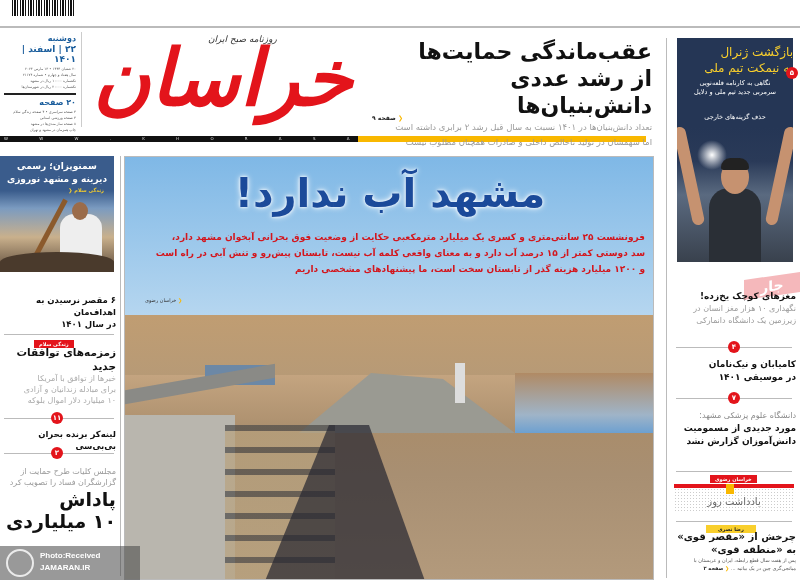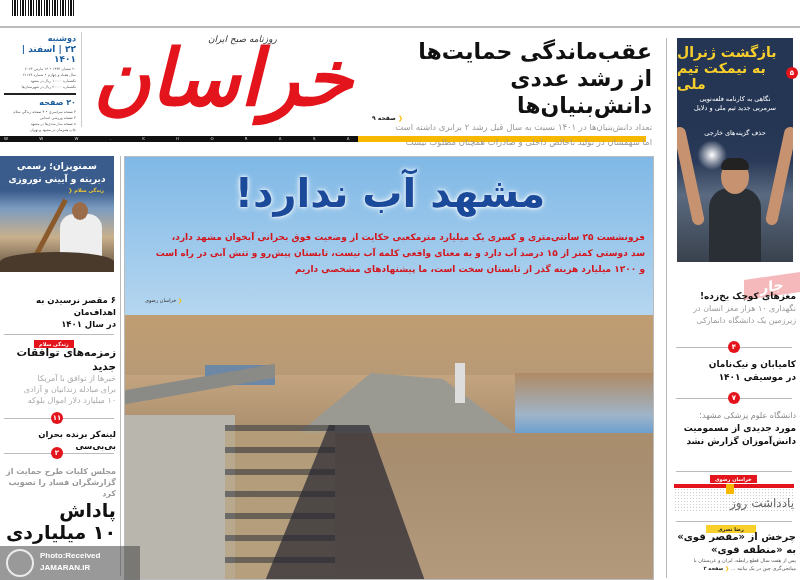--- a/index.html
+++ b/index.html
@@ -35,21 +35,21 @@
   .top-headline { position: absolute; left: 390px; top: 38px; width: 262px; text-align: right; }
   .top-headline .h1 { font-size: 22px; font-weight: bold; line-height: 27px; color: #111; }
   .top-headline .lede { font-size: 8.5px; color: #999; line-height: 13px; margin-top: 2px; }
   .page-ref { position: absolute; left: 372px; top: 114px; font-size: 6px; color: #222; font-weight: bold; }
   .page-ref .arrow { color: #f9b800; }
   .vrule-right { position: absolute; left: 666px; top: 38px; width: 1px; height: 540px; background: #bbb; }
 
   
   .promo { position: absolute; left: 677px; top: 38px; width: 116px; height: 224px;
     background: linear-gradient(#253655 0 40%, #2a3a58 55%, #5a6a80 70%, #39414d 100%); overflow: hidden; }
-  .promo .title { color: #f9cf2c; font-size: 14px; font-weight: bold; text-align: left; line-height: 16px; margin-top: 6px; }
+  .promo .title { color: #f9cf2c; font-size: 12px; font-weight: normal; text-align: right; line-height: 16px; margin-top: 6px; }
   .promo .desc { color: #fff; font-size: 6.5px; text-align: center; line-height: 9px; margin-top: 3px; }
   .promo .person { position: absolute; left: 32px; top: 150px; width: 52px; height: 74px; background: #2a2f36; border-radius: 20px 20px 0 0; }
   .promo .face { position: absolute; left: 44px; top: 122px; width: 28px; height: 34px; background: #c69270; border-radius: 50%; }
   .promo .hair { position: absolute; left: 44px; top: 120px; width: 28px; height: 12px; background: #222; border-radius: 14px 14px 4px 4px; }
   .promo .arm-l { position: absolute; left: 6px; top: 88px; width: 12px; height: 100px; background: #c69270; transform: rotate(-12deg); border-radius: 6px; }
   .promo .arm-r { position: absolute; left: 98px; top: 88px; width: 12px; height: 100px; background: #c69270; transform: rotate(12deg); border-radius: 6px; }
   .promo .light { position: absolute; left: 20px; top: 102px; width: 30px; height: 30px; background: radial-gradient(#fff, rgba(255,255,255,0) 70%); }
   .num-badge { position: absolute; width: 12px; height: 12px; border-radius: 50%; background: #e3141b; color: #fff;
     font-size: 7px; font-weight: bold; text-align: center; line-height: 12px; }
 
@@ -58,37 +58,37 @@
   .jaar-tag { position: absolute; left: 744px; top: 276px; width: 56px; height: 20px; background: #f5b8bb; color: #fff; font-weight: bold; font-size: 14px; text-align: center; line-height: 20px; transform: skewY(-8deg); }
   .rc .hl { font-size: 9px; font-weight: bold; line-height: 13px; color: #111; }
   .rc .sub { font-size: 8px; color: #999; line-height: 12px; }
   .rc .grey-q { font-size: 8px; color: #888; line-height: 12px; }
   .hr { position: absolute; height: 1px; background: #bbb; }
   .red-tag { display: inline-block; background: #e3141b; color: #fff; font-size: 5px; font-weight: bold; padding: 1px 5px; }
   .yellow-tag { display: inline-block; background: #f9cf2c; color: #222; font-size: 5px; font-weight: bold; padding: 1px 12px; }
   .daily-box { position: absolute; left: 674px; top: 484px; width: 120px; height: 28px;
     background-image: radial-gradient(#ccc 0.6px, transparent 0.7px); background-size: 3px 3px; border-top: 4px solid #e3141b; }
   .daily-box .notch { position: absolute; left: 52px; top: -4px; width: 8px; height: 10px; background: #f9b800; }
-  .daily-box .label { position: absolute; left: 0; top: 8px; width: 120px; text-align: right; font-size: 12px; color: #666; }
+  .daily-box .label { position: absolute; left: 0; top: 8px; width: 120px; text-align: center; font-size: 10px; color: #666; }
 
   
   .lc-promo { position: absolute; left: 0; top: 156px; width: 114px; height: 116px;
     background: linear-gradient(#3a5c8c 0 30%, #7b9bc0 45%, #c9b08c 70%, #5c4a3a 100%); overflow: hidden; }
   .lc-promo .title { color: #fff; font-size: 9px; font-weight: bold; text-align: center; line-height: 13px; margin-top: 4px; }
   .lc-promo .tag { color: #f9cf2c; font-size: 5px; font-weight: bold; text-align: right; padding-right: 10px; margin-top: 1px; }
   .lc-promo .man { position: absolute; left: 60px; top: 58px; width: 42px; height: 56px; background: #eee; border-radius: 14px 14px 0 0; }
   .lc-promo .manface { position: absolute; left: 72px; top: 46px; width: 16px; height: 18px; background: #9b6c4a; border-radius: 50%; }
   .lc-promo .pot { position: absolute; left: 0; top: 96px; width: 114px; height: 20px; background: #4a3a2c; border-radius: 50% 50% 0 0; }
   .lc-promo .stick { position: absolute; left: 48px; top: 40px; width: 5px; height: 64px; background: #8b5a2c; transform: rotate(28deg); }
   .lc-rule { position: absolute; left: 120px; top: 156px; width: 1px; height: 420px; background: #bbb; }
   .lc { position: absolute; left: 2px; width: 114px; text-align: right; }
   .lc .hl { font-size: 8.5px; font-weight: bold; line-height: 12px; }
   .lc .hl-big { font-size: 10.5px; font-weight: bold; line-height: 14px; }
   .lc .sub { font-size: 8px; color: #aaa; line-height: 11px; }
-  .lc .grey { font-size: 8px; color: #999; line-height: 11px; font-weight: bold; }
+  .lc .grey { font-size: 8px; color: #999; line-height: 11px; }
   .lc .huge { font-size: 19px; font-weight: bold; line-height: 22px; }
 
   
   .main { position: absolute; left: 124px; top: 156px; width: 530px; height: 424px; border: 1px solid #bbb; overflow: hidden;
     background: linear-gradient(#7fb8e6 0, #b9d8f0 40%, #dbeaf6 100%); }
   .main .headline { position: absolute; left: 0; top: 8px; width: 530px; text-align: center; color: #1b4a9a;
     font-size: 40px; font-weight: bold; line-height: 56px; text-shadow: 0 0 3px #fff, 0 0 6px #fff; }
   .main .lede { position: absolute; left: 10px; top: 72px; width: 510px; text-align: right; color: #d3161d;
     font-size: 9px; font-weight: bold; line-height: 16px; }
   .main .credit { position: absolute; left: 20px; top: 140px; font-size: 5px; color: #333; }
@@ -217,21 +217,21 @@
   <div class="sub" style="font-size:5px;line-height:8px;color:#555;">پس از هفت سال قطع رابطه، ایران و عربستان با</div>
   <div class="sub" style="font-size:5px;line-height:8px;color:#555;">
     <span>میانجی‌گری چین در یک بیانیه ...</span>
     <span style="color:#f9b800;">❮</span>
     <span style="font-weight:bold;color:#222;">صفحه ۲</span>
   </div>
 </div>
 
 <div class="lc-promo">
   <div class="title">سمنوپزان؛ رسمی</div>
-  <div class="title" style="margin-top:0">دیرینه و آیینی نوروزی</div>
+  <div class="title" style="margin-top:0">دیرینه و مشهد نوروزی</div>
   <div class="tag">
     <span>زندگی سلام</span>
     <span>❮</span>
   </div>
   <div class="stick"></div>
   <div class="man"></div>
   <div class="manface"></div>
   <div class="pot"></div>
 </div>
 <div class="lc-rule"></div>

